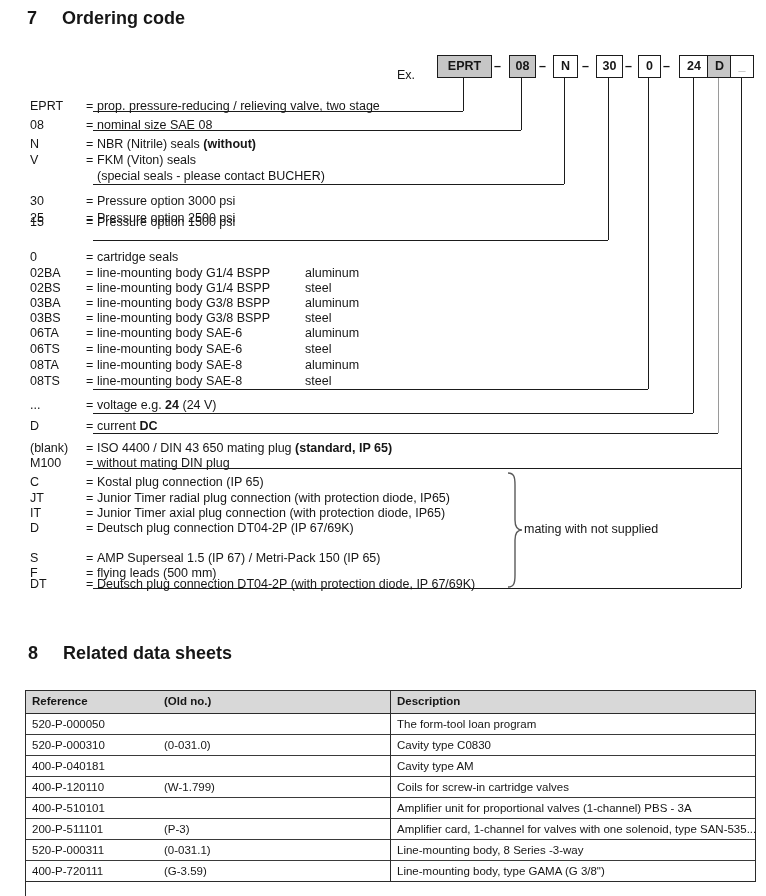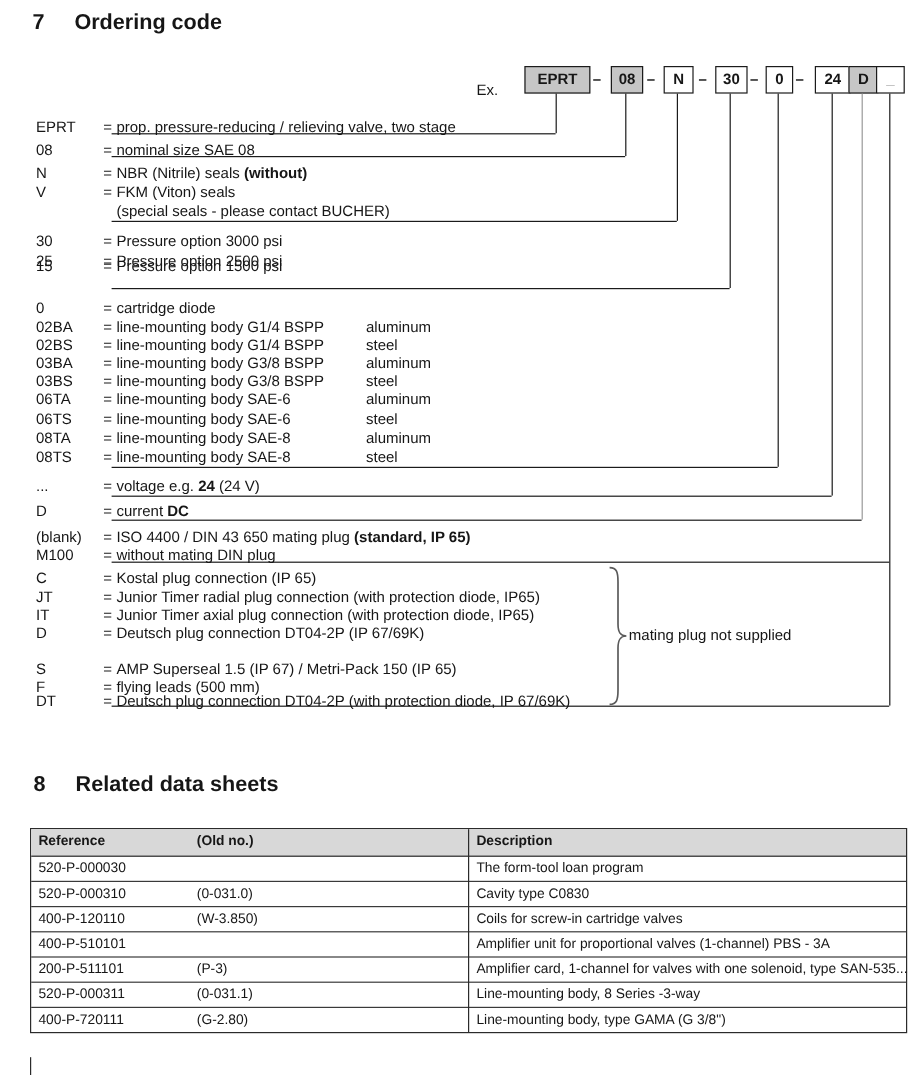--- a/index.html
+++ b/index.html
@@ -111,21 +111,21 @@
         <span class="desc"><span>Pressure option 2500 psi</span></span>
       </div>
       <div class="orow" style="top: 215px;">
         <span class="code">15</span>
         <span class="eq">=</span>
         <span class="desc"><span>Pressure option 1500 psi</span></span>
       </div>
       <div class="orow" style="top: 250px;">
         <span class="code">0</span>
         <span class="eq">=</span>
-        <span class="desc"><span>cartridge diode</span></span>
+        <span class="desc"><span>cartridge seals</span></span>
       </div>
       <div class="orow" style="top: 266px;">
         <span class="code">02BA</span>
         <span class="eq">=</span>
         <span class="desc"><span>line-mounting body G1/4 BSPP</span></span>
         <span class="mat">aluminum</span>
       </div>
       <div class="orow" style="top: 281px;">
         <span class="code">02BS</span>
         <span class="eq">=</span>
@@ -221,63 +221,67 @@
       <div class="orow" style="top: 566px;">
         <span class="code">F</span>
         <span class="eq">=</span>
         <span class="desc"><span>flying leads (500 mm)</span></span>
       </div>
     </div>
 
   <svg id="brace" width="18" height="118" viewBox="0 0 18 118">
     <path d="M2,2 C8,2 9,6 9,14 L9,49 C9,56 11,59 16,59 C11,59 9,62 9,69 L9,104 C9,112 8,116 2,116" fill="none" stroke="#5a5a5a" stroke-width="1.4"></path>
   </svg>
-  <span id="plug-note">mating plug not supplied</span>
+  <span id="plug-note">mating with not supplied</span>
 
   <div class="sec-head" style="left:28px;top:643px;">
     <span>8</span>
     <span class="ttl">Related data sheets</span>
   </div>
 
   <div id="rtable">
       <div class="thead">
         <span class="c1">Reference</span>
         <span class="c2">(Old no.)</span>
         <span class="c3">Description</span>
       </div>
       <div class="trow">
-        <span class="c1">520-P-000030</span>
+        <span class="c1">520-P-000050</span>
         <span class="c3">The form-tool loan program</span>
       </div>
       <div class="trow">
         <span class="c1">520-P-000310</span>
         <span class="c2">(0-031.0)</span>
         <span class="c3">Cavity type C0830</span>
       </div>
       <div class="trow">
+        <span class="c1">400-P-040181</span>
+        <span class="c3">Cavity type AM</span>
+      </div>
+      <div class="trow">
         <span class="c1">400-P-120110</span>
-        <span class="c2">(W-3.850)</span>
+        <span class="c2">(W-1.799)</span>
         <span class="c3">Coils for screw-in cartridge valves</span>
       </div>
       <div class="trow">
         <span class="c1">400-P-510101</span>
         <span class="c3">Amplifier unit for proportional valves (1-channel) PBS - 3A</span>
       </div>
       <div class="trow">
         <span class="c1">200-P-511101</span>
         <span class="c2">(P-3)</span>
         <span class="c3">Amplifier card, 1-channel for valves with one solenoid, type SAN-535...</span>
       </div>
       <div class="trow">
         <span class="c1">520-P-000311</span>
         <span class="c2">(0-031.1)</span>
         <span class="c3">Line-mounting body,  8 Series -3-way</span>
       </div>
       <div class="trow last">
         <span class="c1">400-P-720111</span>
-        <span class="c2">(G-2.80)</span>
+        <span class="c2">(G-3.59)</span>
         <span class="c3">Line-mounting body, type GAMA  (G 3/8")</span>
       </div>
       <div class="tdivider"></div>
     </div>
   <div id="table-stub"></div>
 
 </div>
 
 </body></html>

